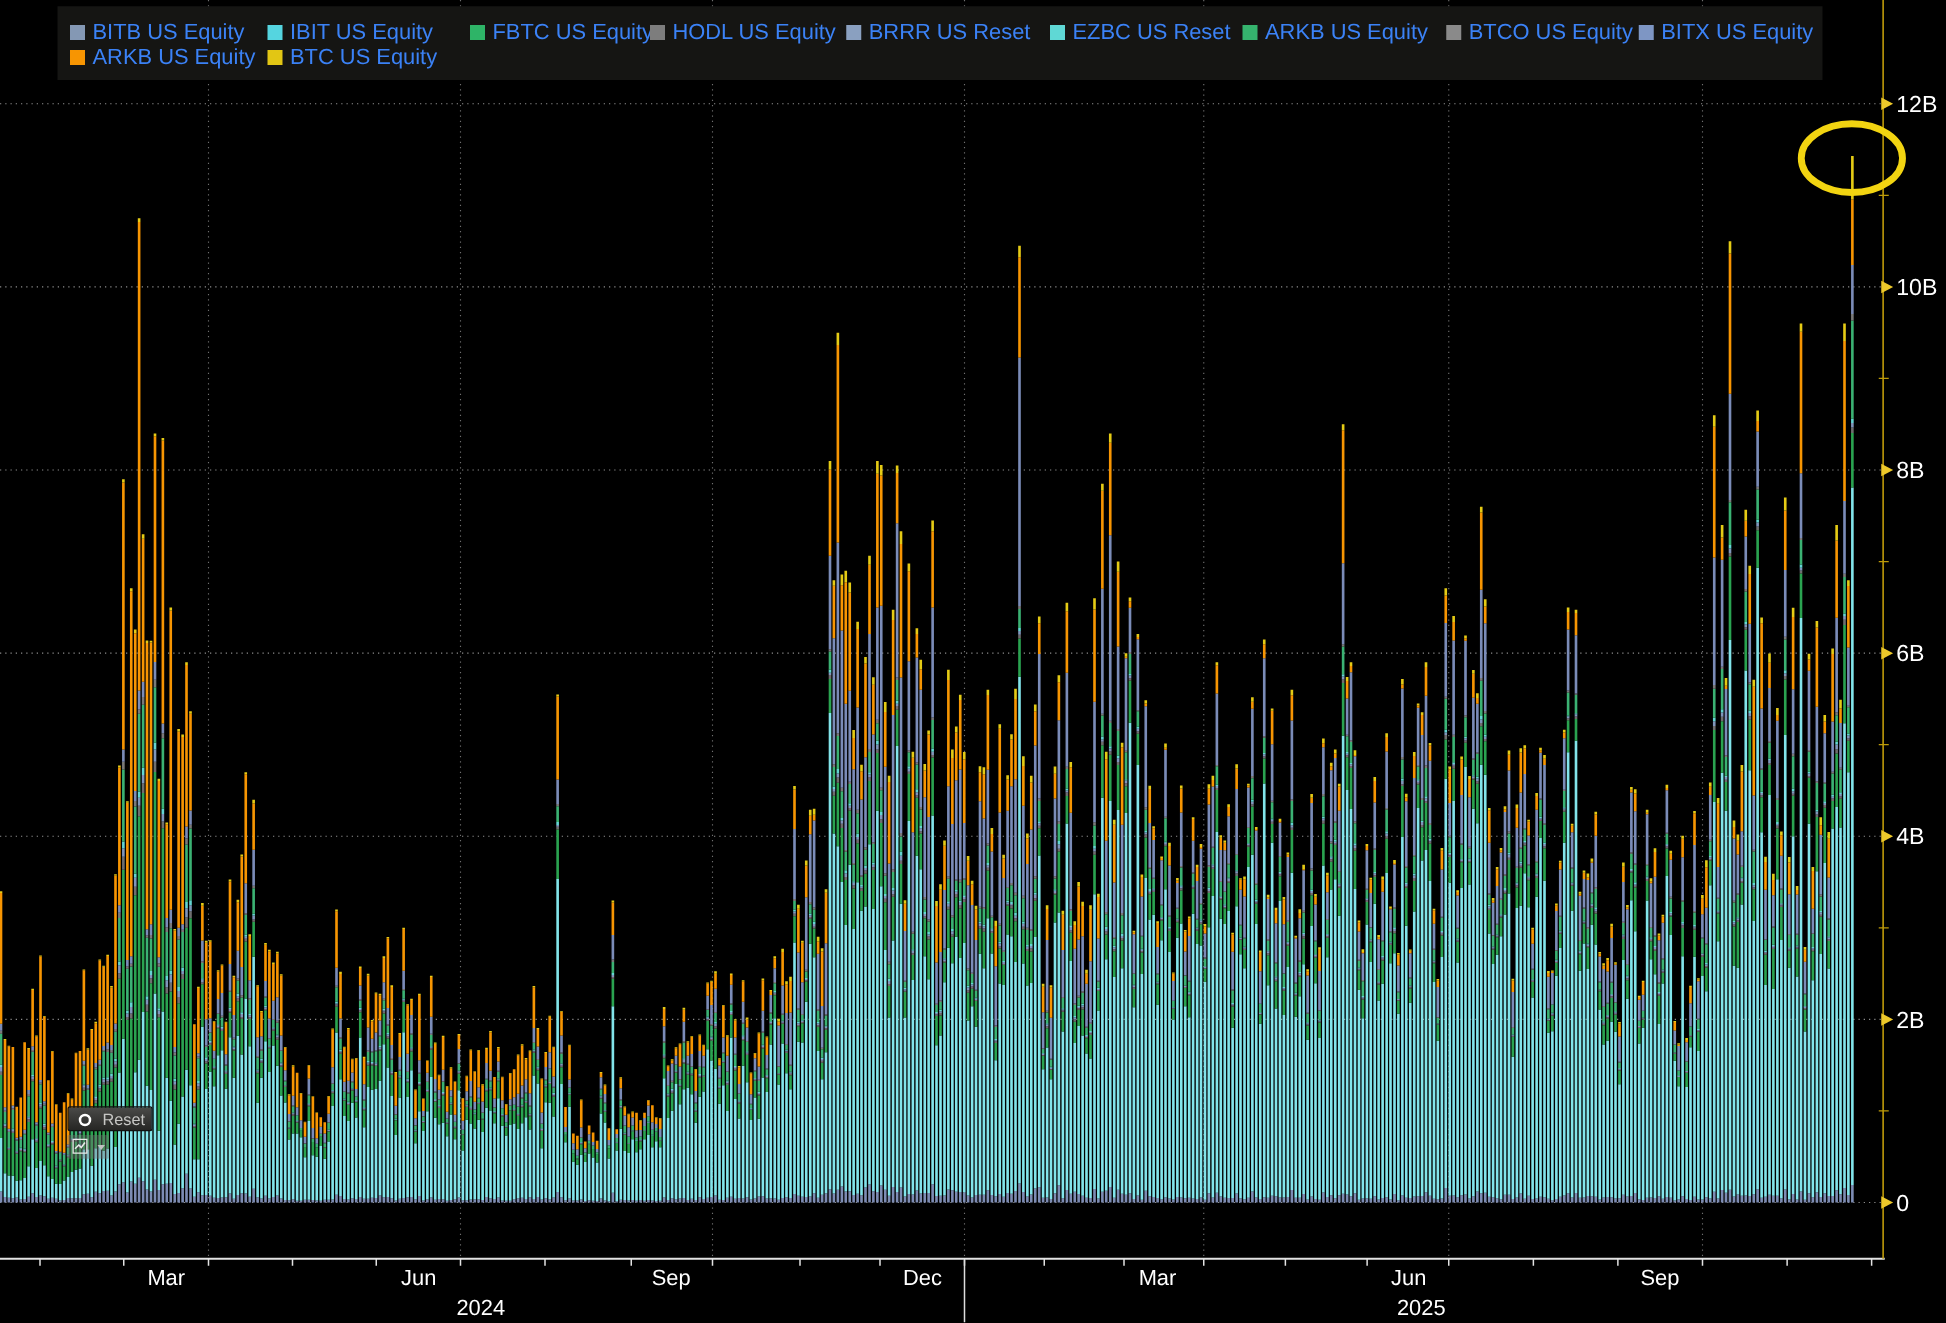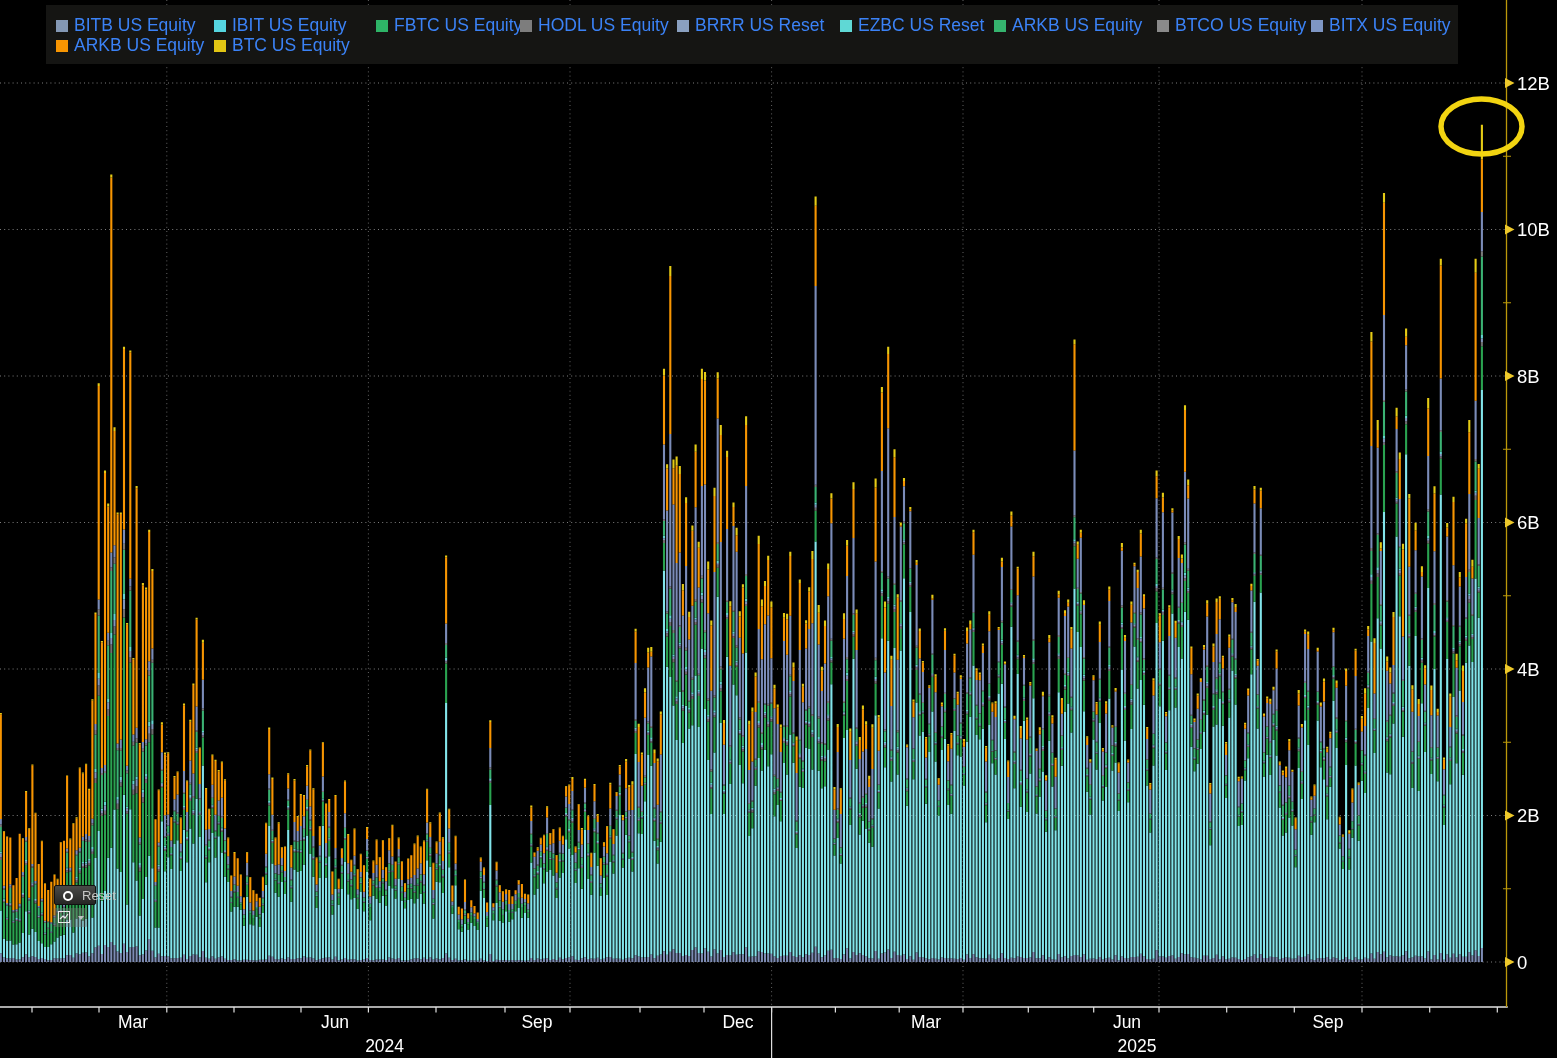--- a/index.html
+++ b/index.html
@@ -94,21 +94,21 @@
     <span>BITX US Equity</span>
   </div>
 <div class="li" style="left:56px;top:38px">
     <span class="sw" style="background:#f79502"></span>
     <span>ARKB US Equity</span>
   </div>
 <div class="li" style="left:214px;top:38px">
     <span class="sw" style="background:#e2c614"></span>
     <span>BTC US Equity</span>
   </div>
-<div style="position:absolute;left:54px;top:885px;width:42px;height:20px;background:linear-gradient(#4a4a48,#262624);border:1px solid #111;border-radius:2px;box-sizing:border-box">
+<div style="position:absolute;left:54px;top:885px;width:68px;height:20px;background:linear-gradient(#4a4a48,#262624);border:1px solid #111;border-radius:2px;box-sizing:border-box">
 <span style="position:absolute;left:8px;top:4.5px;width:6px;height:6px;border:2.5px solid #fff;border-radius:50%"></span>
 <span style="position:absolute;left:27px;top:2px;font-size:13px;color:#c6c6c4">Reset</span>
   </div>
 <div style="position:absolute;left:54px;top:908px;width:33px;height:19px;background:rgba(115,115,115,0.42);border-radius:1px">
 <span style="position:absolute;left:4px;top:3px;width:12px;height:12px;border:1.3px solid #e8e8e8;box-sizing:border-box">
 <svg width="10" height="10" viewBox="0 0 10 10" style="position:absolute;left:0;top:0">
         <path d="M1 7L4 4L6 6L9 2" stroke="#e8e8e8" stroke-width="1.2" fill="none"></path>
       </svg>
     </span>
 <span style="position:absolute;left:24px;top:8px;width:0;height:0;border-left:3px solid transparent;border-right:3px solid transparent;border-top:4px solid #c0c0c0"></span>

